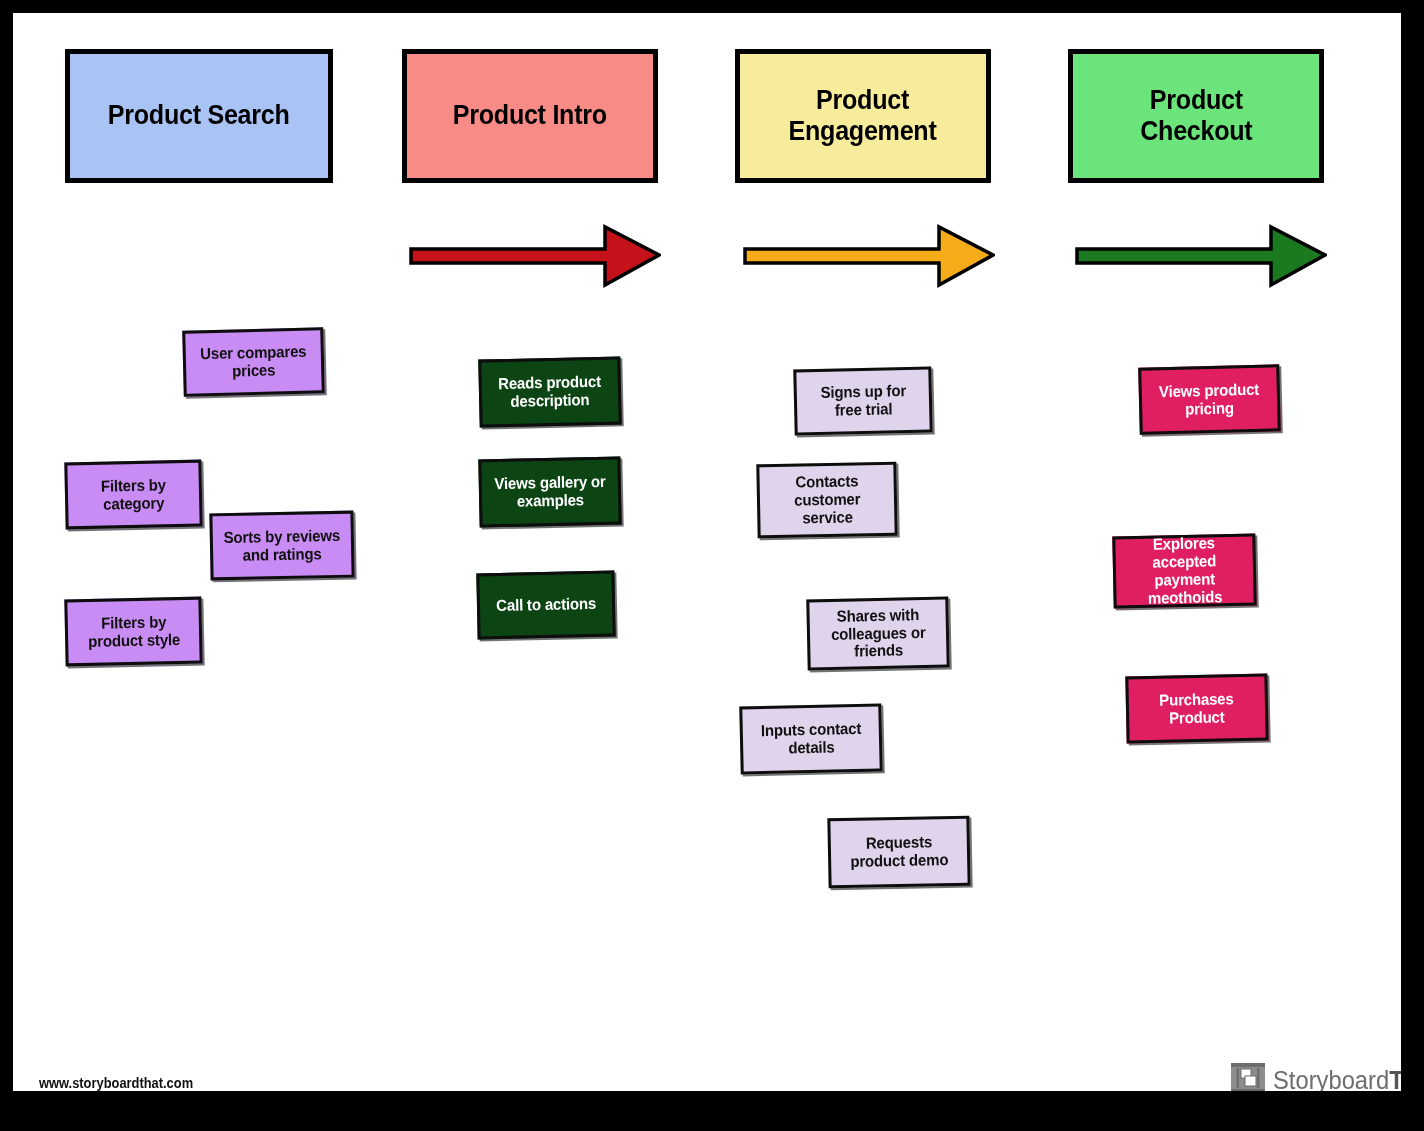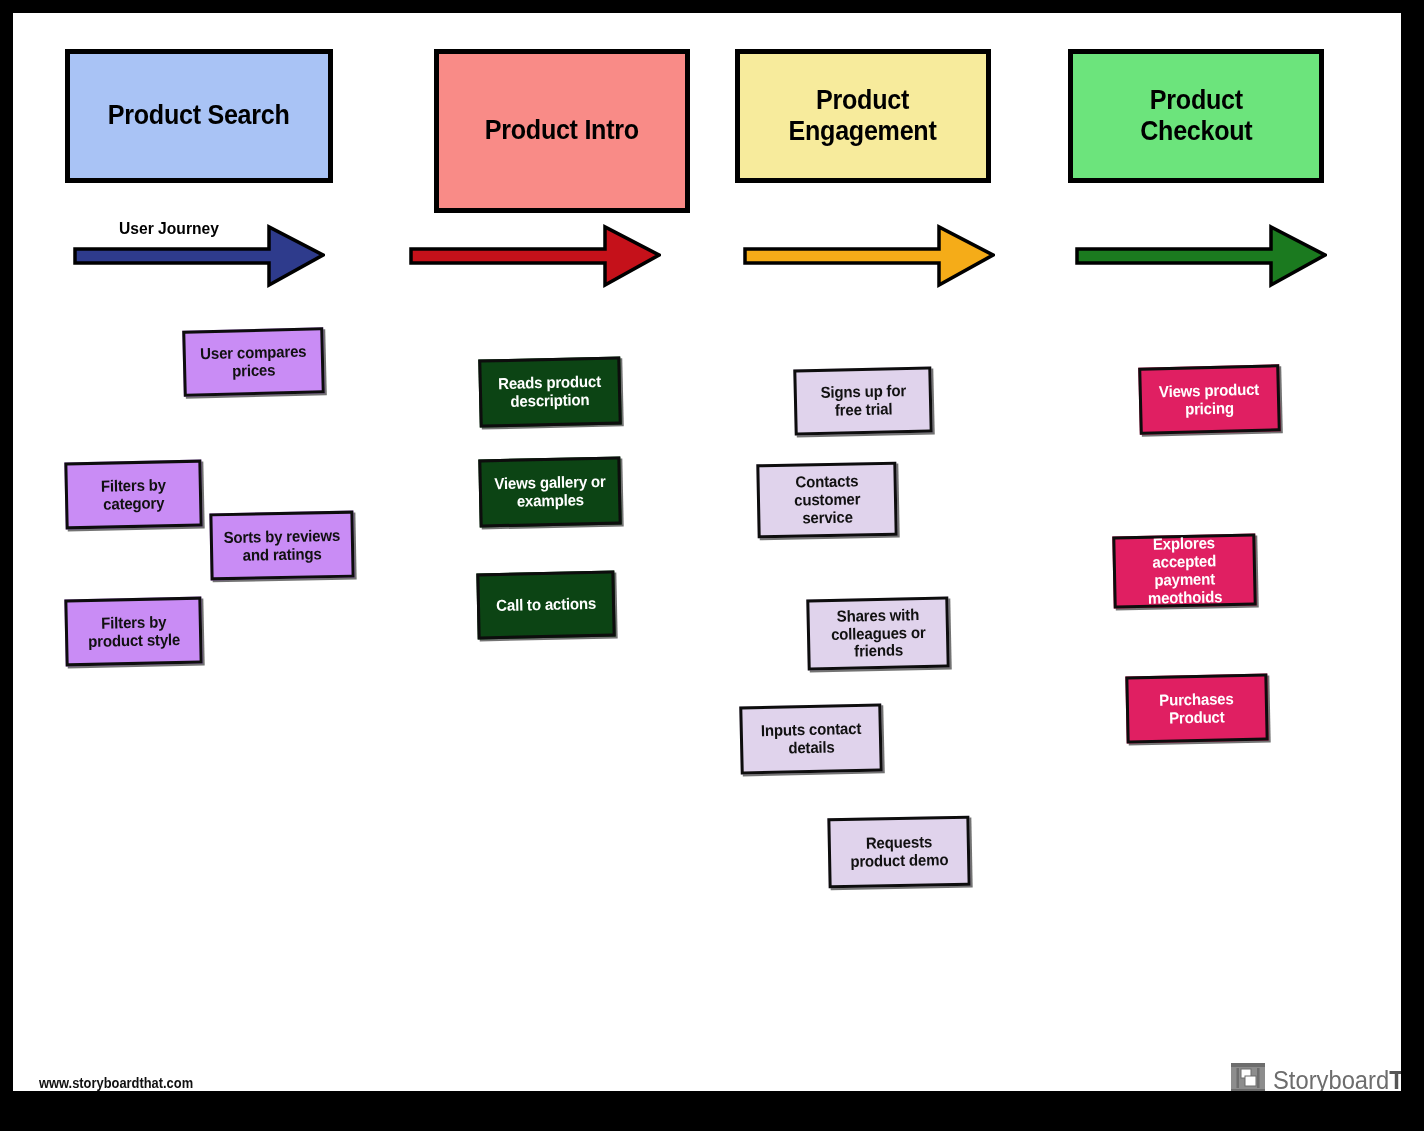--- a/index.html
+++ b/index.html
@@ -123,28 +123,22 @@
 </style>
 </head>
 <body>
 
 <div id="frame">
   <div id="canvas">
 
     <div class="phase-box" style="left:52px; top:36px; width:268px; height:134px; background:#a9c3f5;">
       <span class="phase-title">Product Search</span>
     </div>
-    <div class="arrow-wrap" style="left:60px; top:206px; width:252px; height:72px;">
-      <span class="journey-label" style="left:46px; top:0px;">User Journey</span>
-      <svg width="252" height="72" viewBox="0 0 252 72">
-        <path d="M2,30 L196,30 L196,8 L250,36 L196,66 L196,44 L2,44 Z" fill="#2e3b8c" stroke="#000000" stroke-width="3.5" stroke-linejoin="miter"></path>
-      </svg>
-    </div>
-
-    <div class="phase-box" style="left:389px; top:36px; width:256px; height:164px; background:#f98b87;margin-left:32px;">
+
+    <div class="phase-box" style="left:389px; top:36px; width:256px; height:134px; background:#f98b87;">
       <span class="phase-title">Product Intro</span>
     </div>
     <div class="arrow-wrap" style="left:396px; top:206px; width:252px; height:72px;">
       <svg width="252" height="72" viewBox="0 0 252 72">
         <path d="M2,30 L196,30 L196,8 L250,36 L196,66 L196,44 L2,44 Z" fill="#c5111a" stroke="#000000" stroke-width="3.5" stroke-linejoin="miter"></path>
       </svg>
     </div>
 
     <div class="phase-box" style="left:722px; top:36px; width:256px; height:134px; background:#f7eb9c;">
       <span class="phase-title">Product

